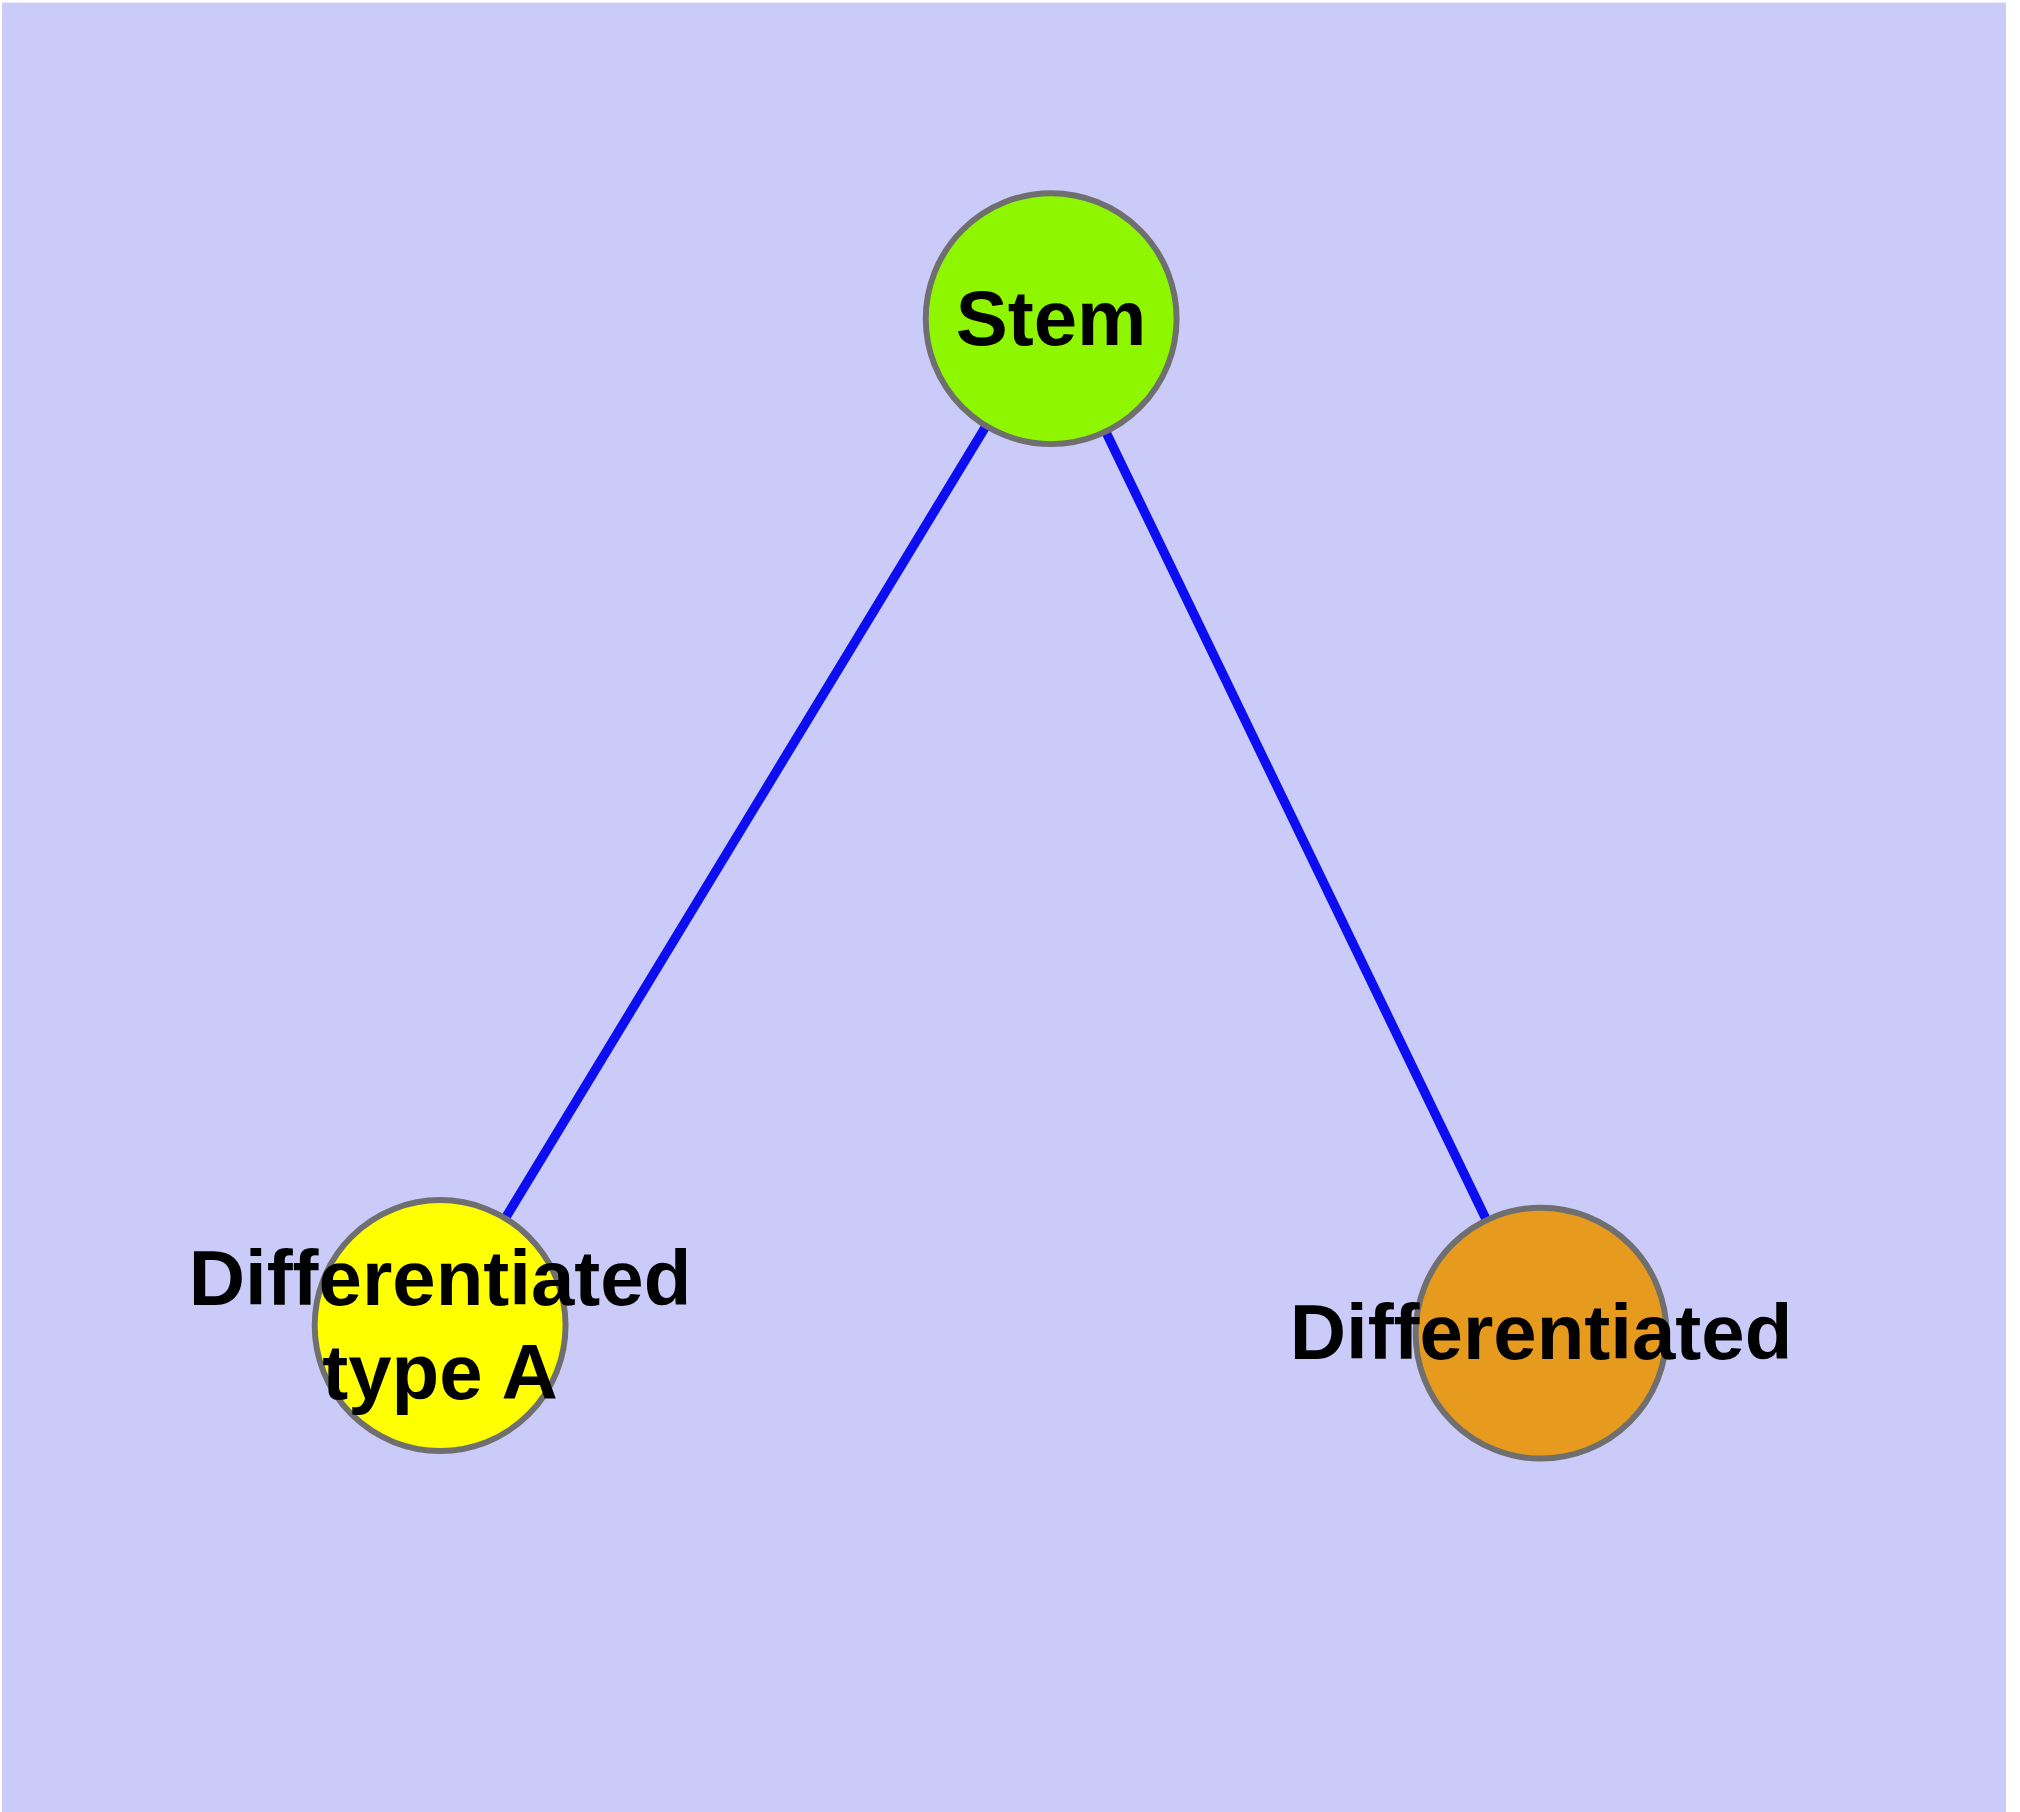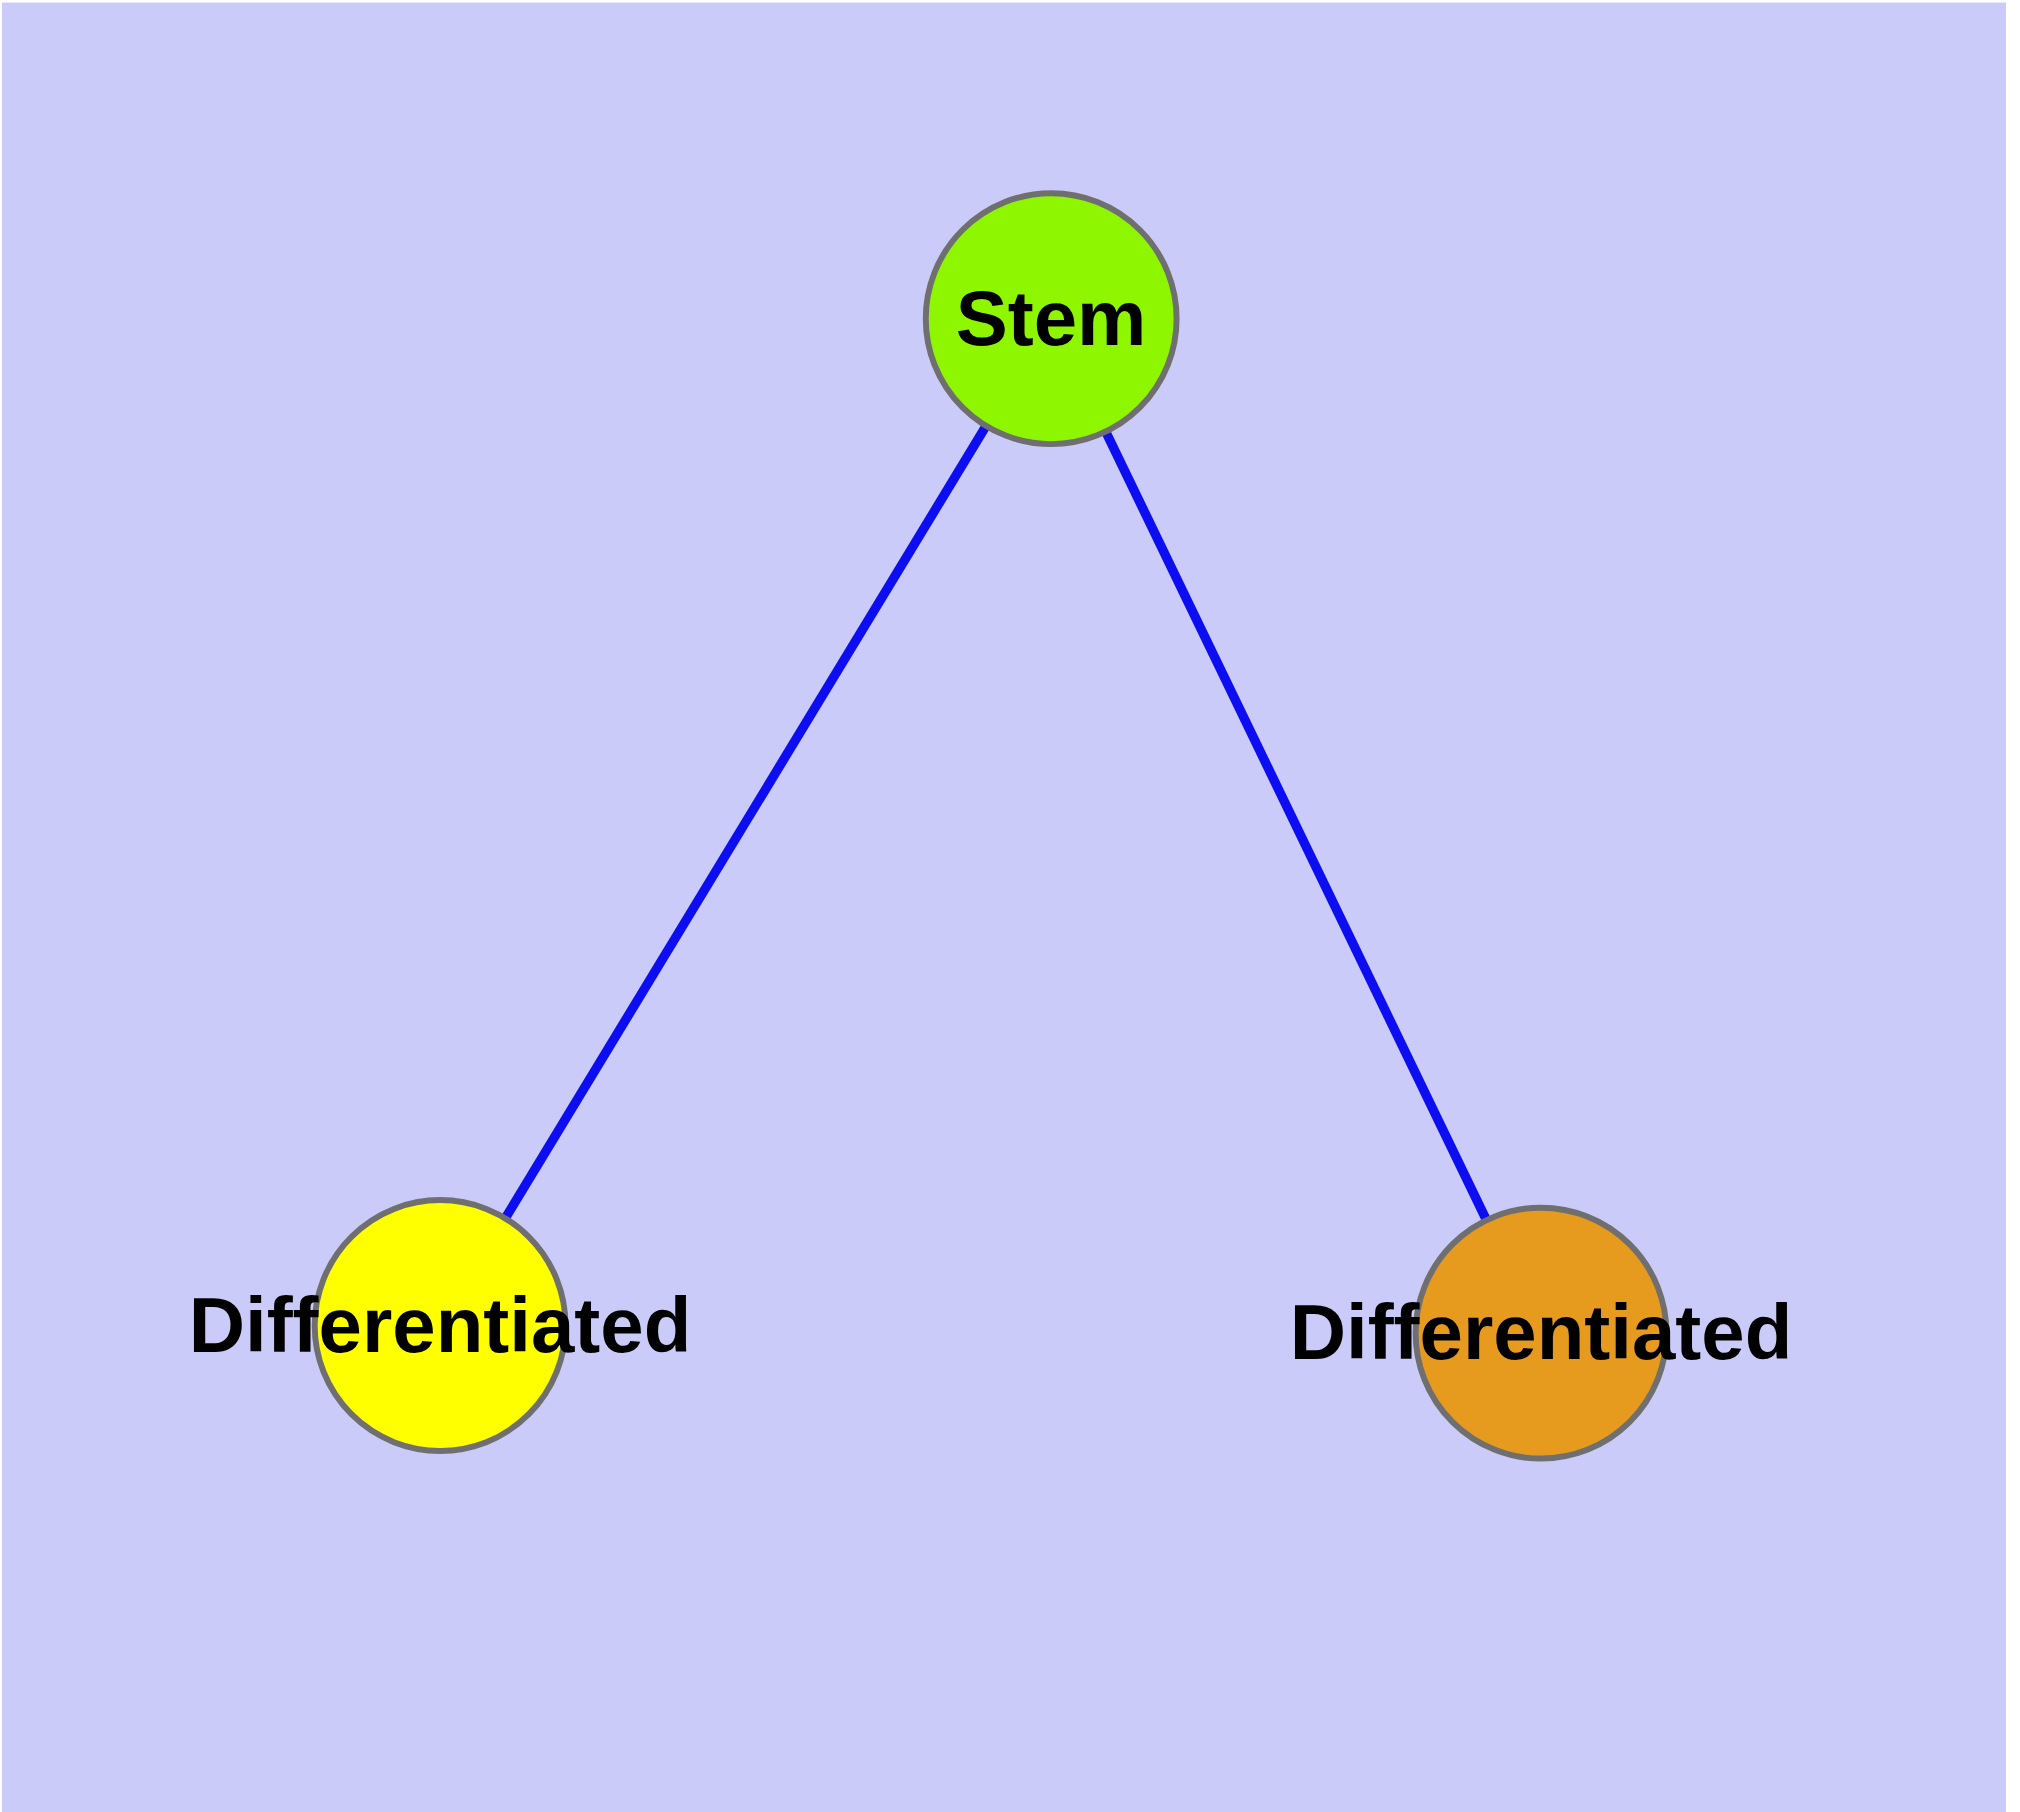--- a/index.html
+++ b/index.html
@@ -51,20 +51,21 @@
     <circle cx="519" cy="1564" r="148" stroke-width="7" fill="#ffff00" stroke="#6f6f6f"></circle>
     <circle cx="1818" cy="1573" r="148" stroke-width="7" fill="#e69a1e" stroke="#6f6f6f"></circle>
   </svg>
 
   <div class="node-label" style="left:1051px; top:319px;">
     <span>Stem</span>
   </div>
 
   <div class="node-label" style="left:440px; top:1326px;">
     <span>Differentiated</span>
+    <span>type A</span>
   </div>
 
   <div class="node-label" style="left:1541px; top:1333px;">
     <span>Differentiated</span>
   </div>
 
 </div>
 
 
 </body></html>

